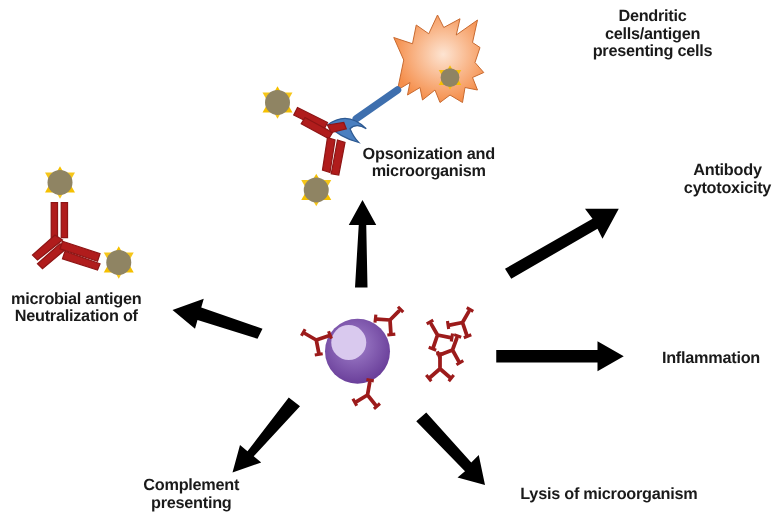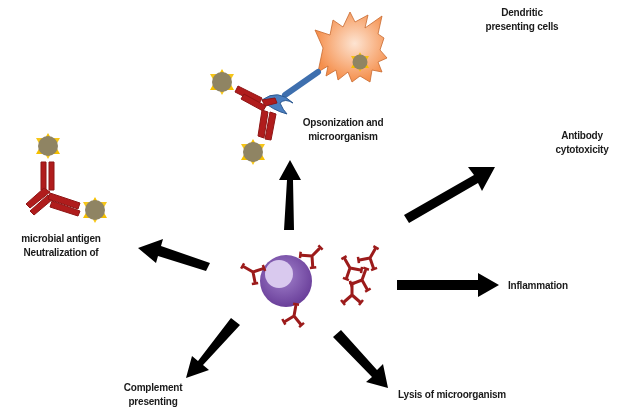--- a/index.html
+++ b/index.html
@@ -1,22 +1,22 @@
 <!DOCTYPE html>
 <html><head>
 <meta charset="utf-8">
 <style>
   html, body { margin:0; padding:0; background:#ffffff; }
   body { width:624px; height:416px; position:relative; overflow:hidden;
          font-family:"Liberation Sans", sans-serif; }
   svg { position:absolute; left:0; top:0; }
   .lbl { position:absolute; font-family:"Liberation Sans", sans-serif; font-weight:bold;
-         font-size:10px; line-height:14px; color:#1a1a1a; letter-spacing:-0.2px; }
+         font-size:13px; line-height:14px; color:#1a1a1a; letter-spacing:-0.2px; }
   .c { text-align:center; }
-  .l { text-align:left; }
+  .l { text-align:right; }
 </style>
 </head>
 <body>
 
 <svg width="624" height="416" viewBox="0 0 624 416">
   <defs>
     <radialGradient id="cellGrad" cx="45%" cy="40%" r="60%">
       <stop offset="0%" stop-color="#a282cc"></stop>
       <stop offset="100%" stop-color="#6a3f9a"></stop>
     </radialGradient>
@@ -118,20 +118,21 @@
         <use href="#miniAb"></use>
       </g>
     <g transform="translate(352,295) rotate(0)">
         <use href="#miniAb"></use>
       </g>
   </g>
 </svg>
 
 <div class="lbl c" style="left:462px; top:6px; width:120px;">
   <div>Dendritic</div>
+  <div>cells/antigen</div>
   <div>presenting cells</div>
 </div>
 
 <div class="lbl c" style="left:288px; top:116px; width:110px;">
   <div>Opsonization and</div>
   <div>microorganism</div>
 </div>
 
 <div class="lbl c" style="left:510px; top:129px; width:112px;margin-left:16px;">
   <div>Antibody</div>

